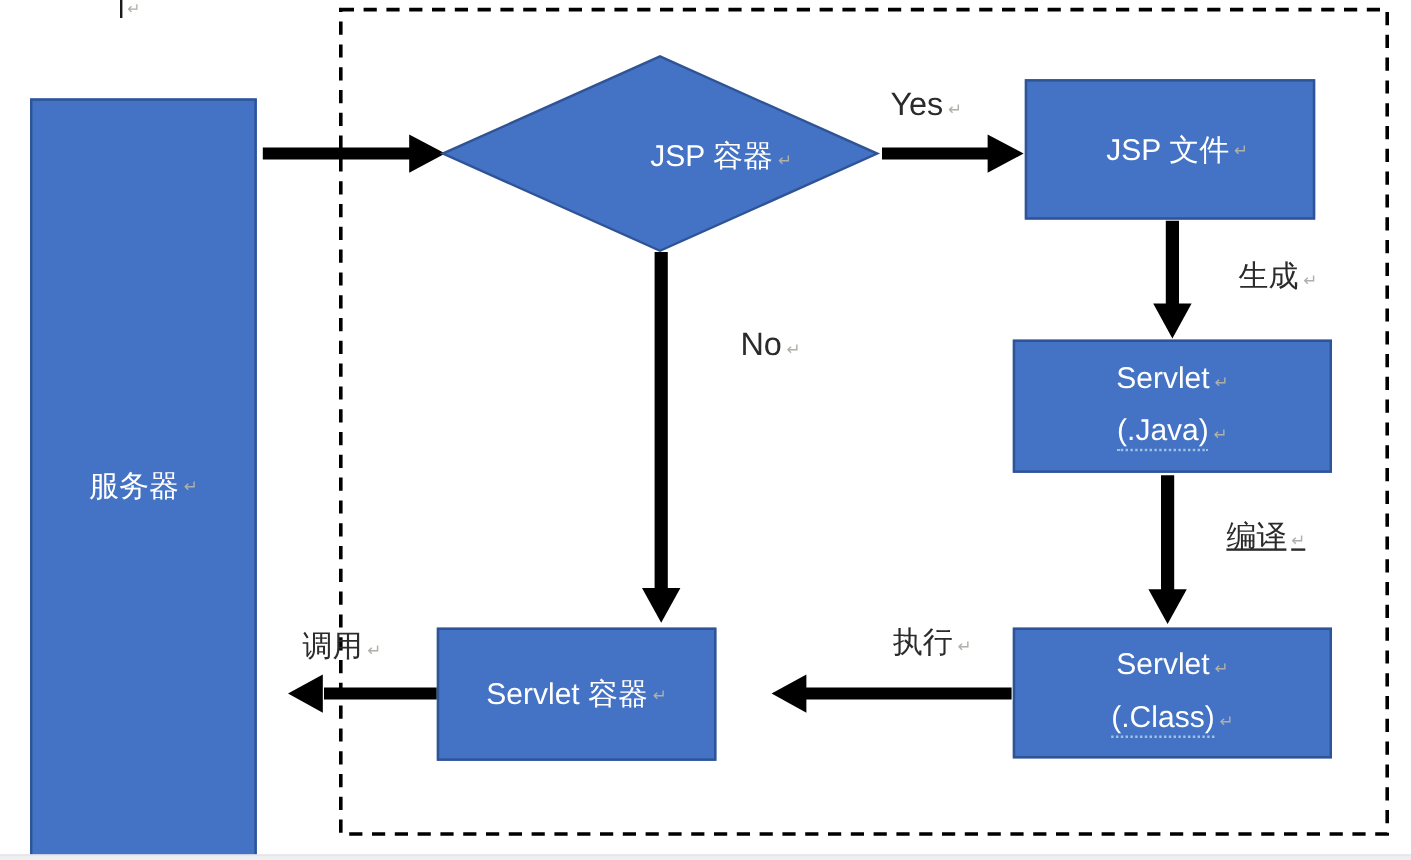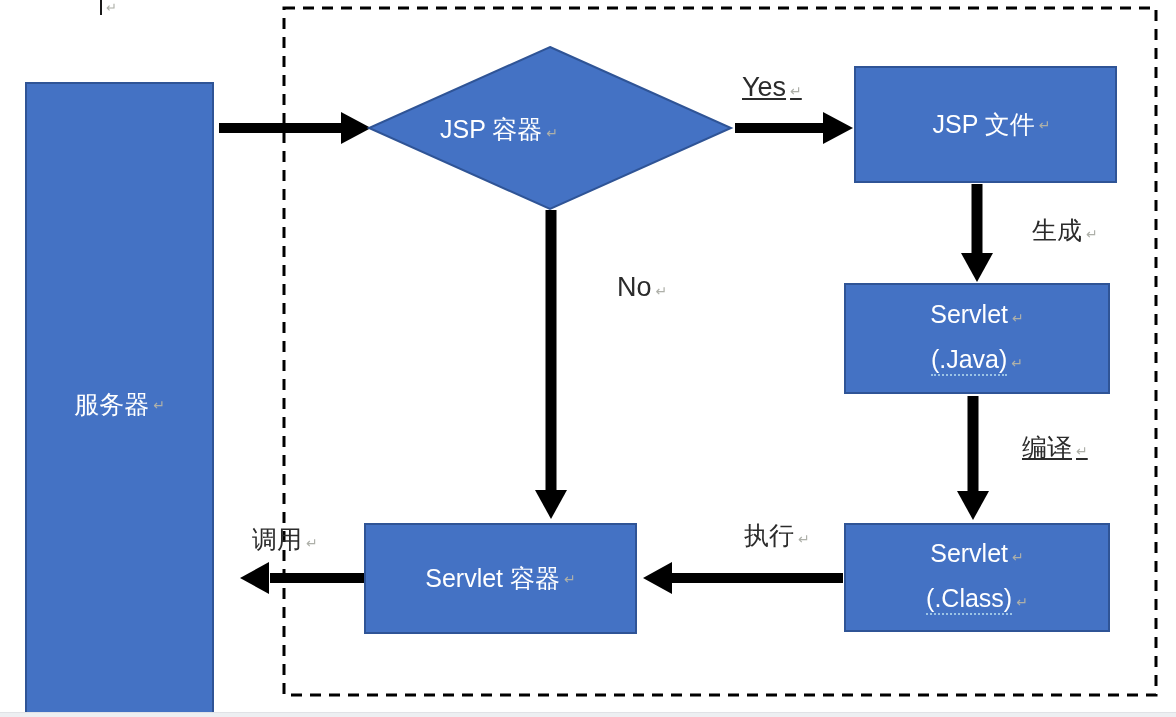--- a/index.html
+++ b/index.html
@@ -21,21 +21,21 @@
     align-items:center;
     justify-content:center;
     font-size:25px;
     text-align:center;
   }
   .node.two-line{flex-direction:column;line-height:41px;text-align:right;}
   .diamond-label{
     position:absolute;
     color:#ffffff;
     font-size:25px;
-    text-align:left;
+    text-align:right;
     white-space:nowrap;
   }
   .edge-label{
     position:absolute;
     color:#2B2B2B;
     font-size:25px;
     line-height:30px;
     white-space:nowrap;
   }
   .pmark{
@@ -114,21 +114,21 @@
 
   <div class="node" style="left:25px;top:38px;width:189px;height:645px;margin-top:44px;">
     <span>服务器</span>
       <span class="pmark">↵</span>
   </div>
 
   <div class="diamond-label" style="left:440px;top:113px;width:220px;">
     <span>JSP 容器</span><span class="pmark">↵</span>
   </div>
 
-  <div class="node" style="left:854px;top:66px;width:263px;height:117px;padding-left:12px;">
+  <div class="node" style="left:854px;top:66px;width:242px;height:117px;padding-left:12px;">
     <span>JSP 文件</span>
       <span class="pmark">↵</span>
   </div>
 
   <div class="node two-line" style="left:844px;top:283px;width:266px;height:111px;">
     <div>
       <span>Servlet</span><span class="pmark">↵</span>
     </div>
     <div>
       <span class="spellcheck">(.Java)</span><span class="pmark">↵</span>
@@ -137,26 +137,26 @@
 
   <div class="node two-line" style="left:844px;top:523px;width:266px;height:109px;">
     <div>
       <span>Servlet</span><span class="pmark">↵</span>
     </div>
     <div>
       <span class="spellcheck">(.Class)</span><span class="pmark">↵</span>
     </div>
   </div>
 
-  <div class="node" style="left:364px;top:523px;width:273px;height:111px;">
+  <div class="node" style="left:364px;top:523px;width:233px;height:111px;">
     <span>Servlet 容器</span>
       <span class="pmark">↵</span>
   </div>
 
-  <div class="edge-label" style="left:742px;top:72px;font-size:27px;text-decoration:underline;">
+  <div class="edge-label" style="left:742px;top:72px;font-size:27px;">
     <span>Yes</span><span class="pmark">↵</span>
   </div>
 
   <div class="edge-label" style="left:1032px;top:215px;">
     <span>生成</span><span class="pmark">↵</span>
   </div>
 
   <div class="edge-label" style="left:617px;top:272px;font-size:27px;">
     <span>No</span><span class="pmark">↵</span>
   </div>

